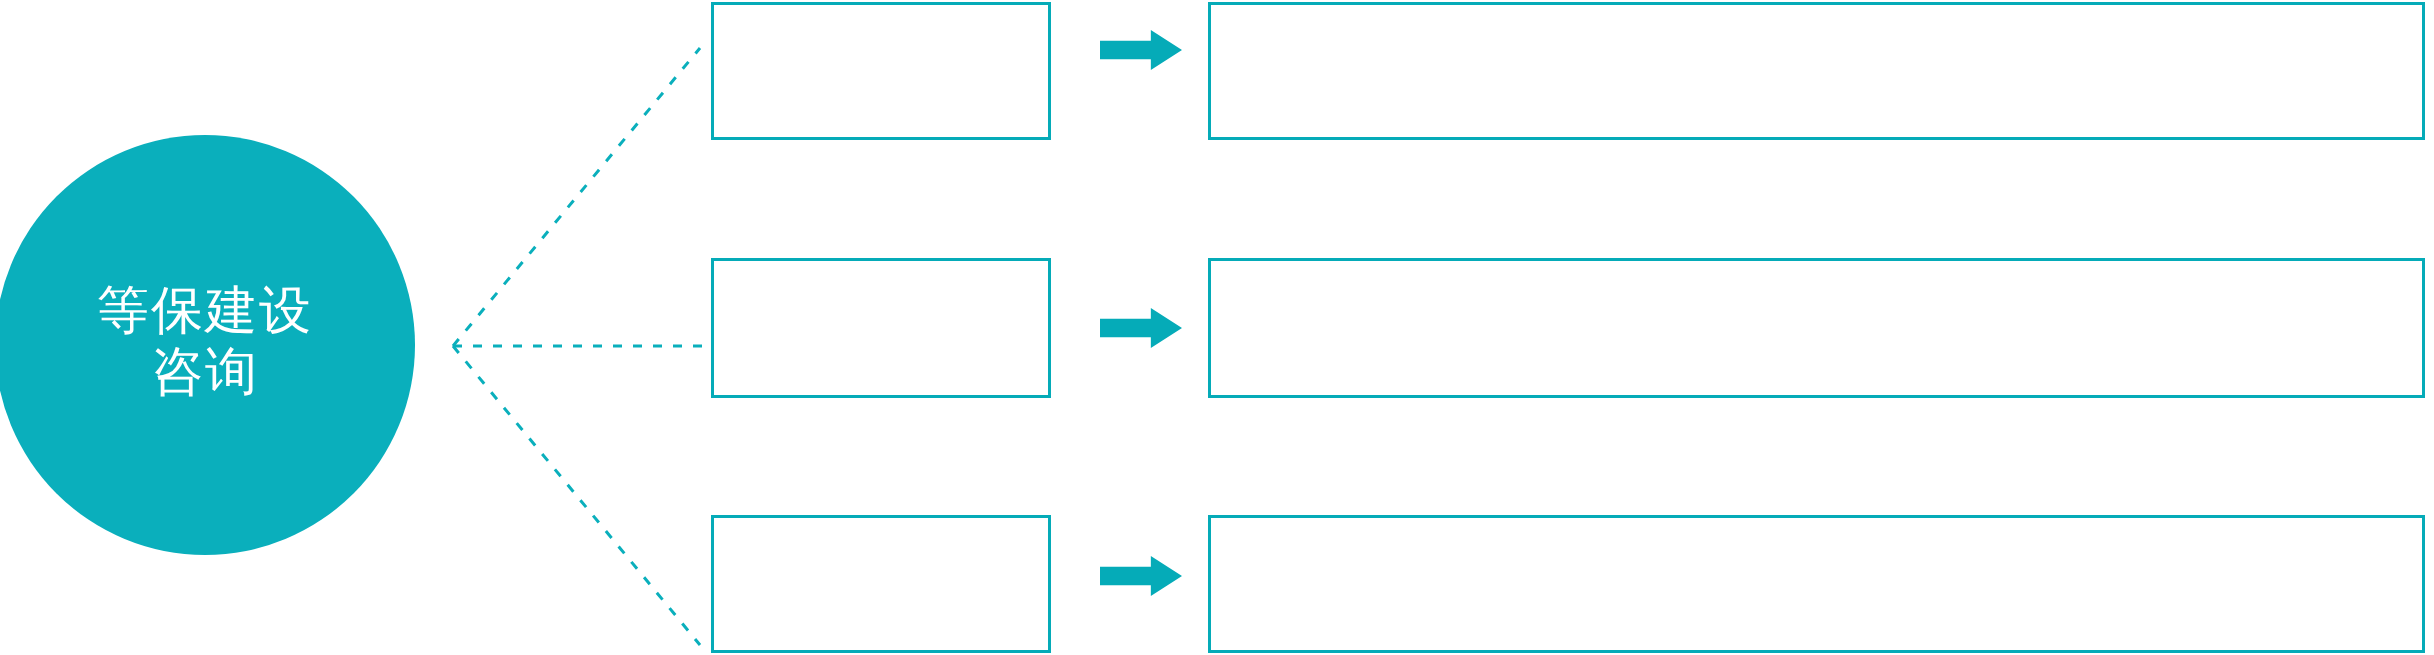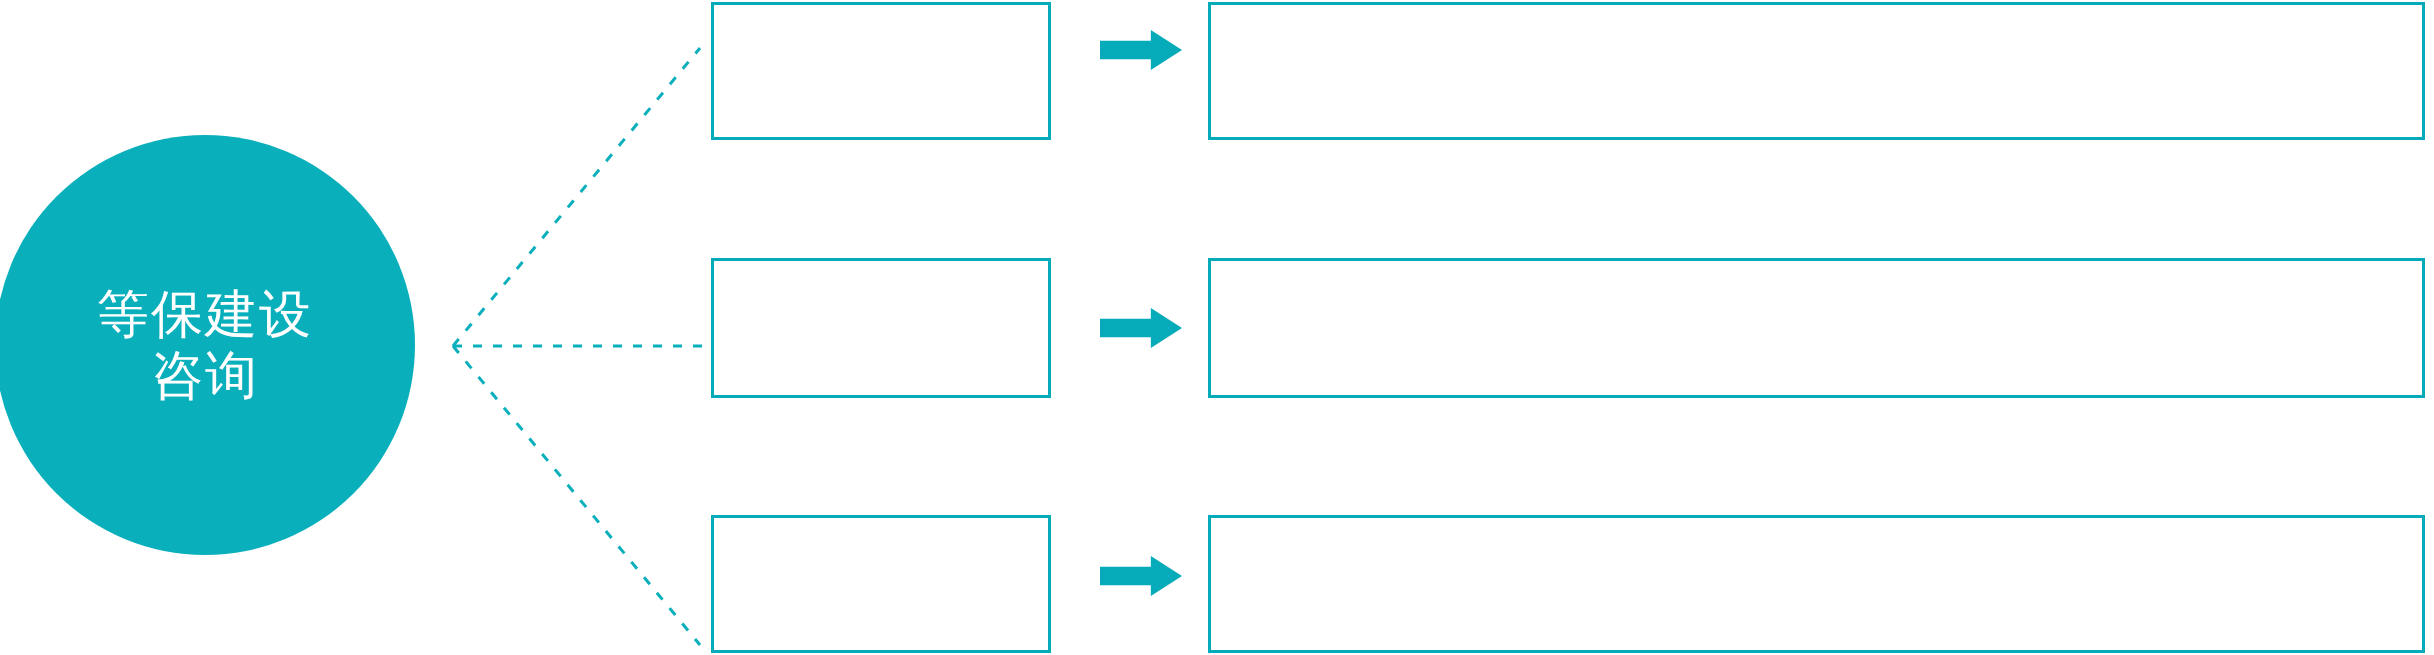--- a/index.html
+++ b/index.html
@@ -9,20 +9,21 @@
   }
   body {
     font-family: "Liberation Sans", sans-serif;
   }
   #stage {
     position: relative;
     width: 2434px;
     height: 655px;
     background: #ffffff;
     overflow: hidden;
+    font-family: Liberation Mono, monospace;
   }
   .layer-svg {
     position: absolute;
     left: 0;
     top: 0;
     width: 2434px;
     height: 655px;
     pointer-events: none;
   }
   .hub-circle {

